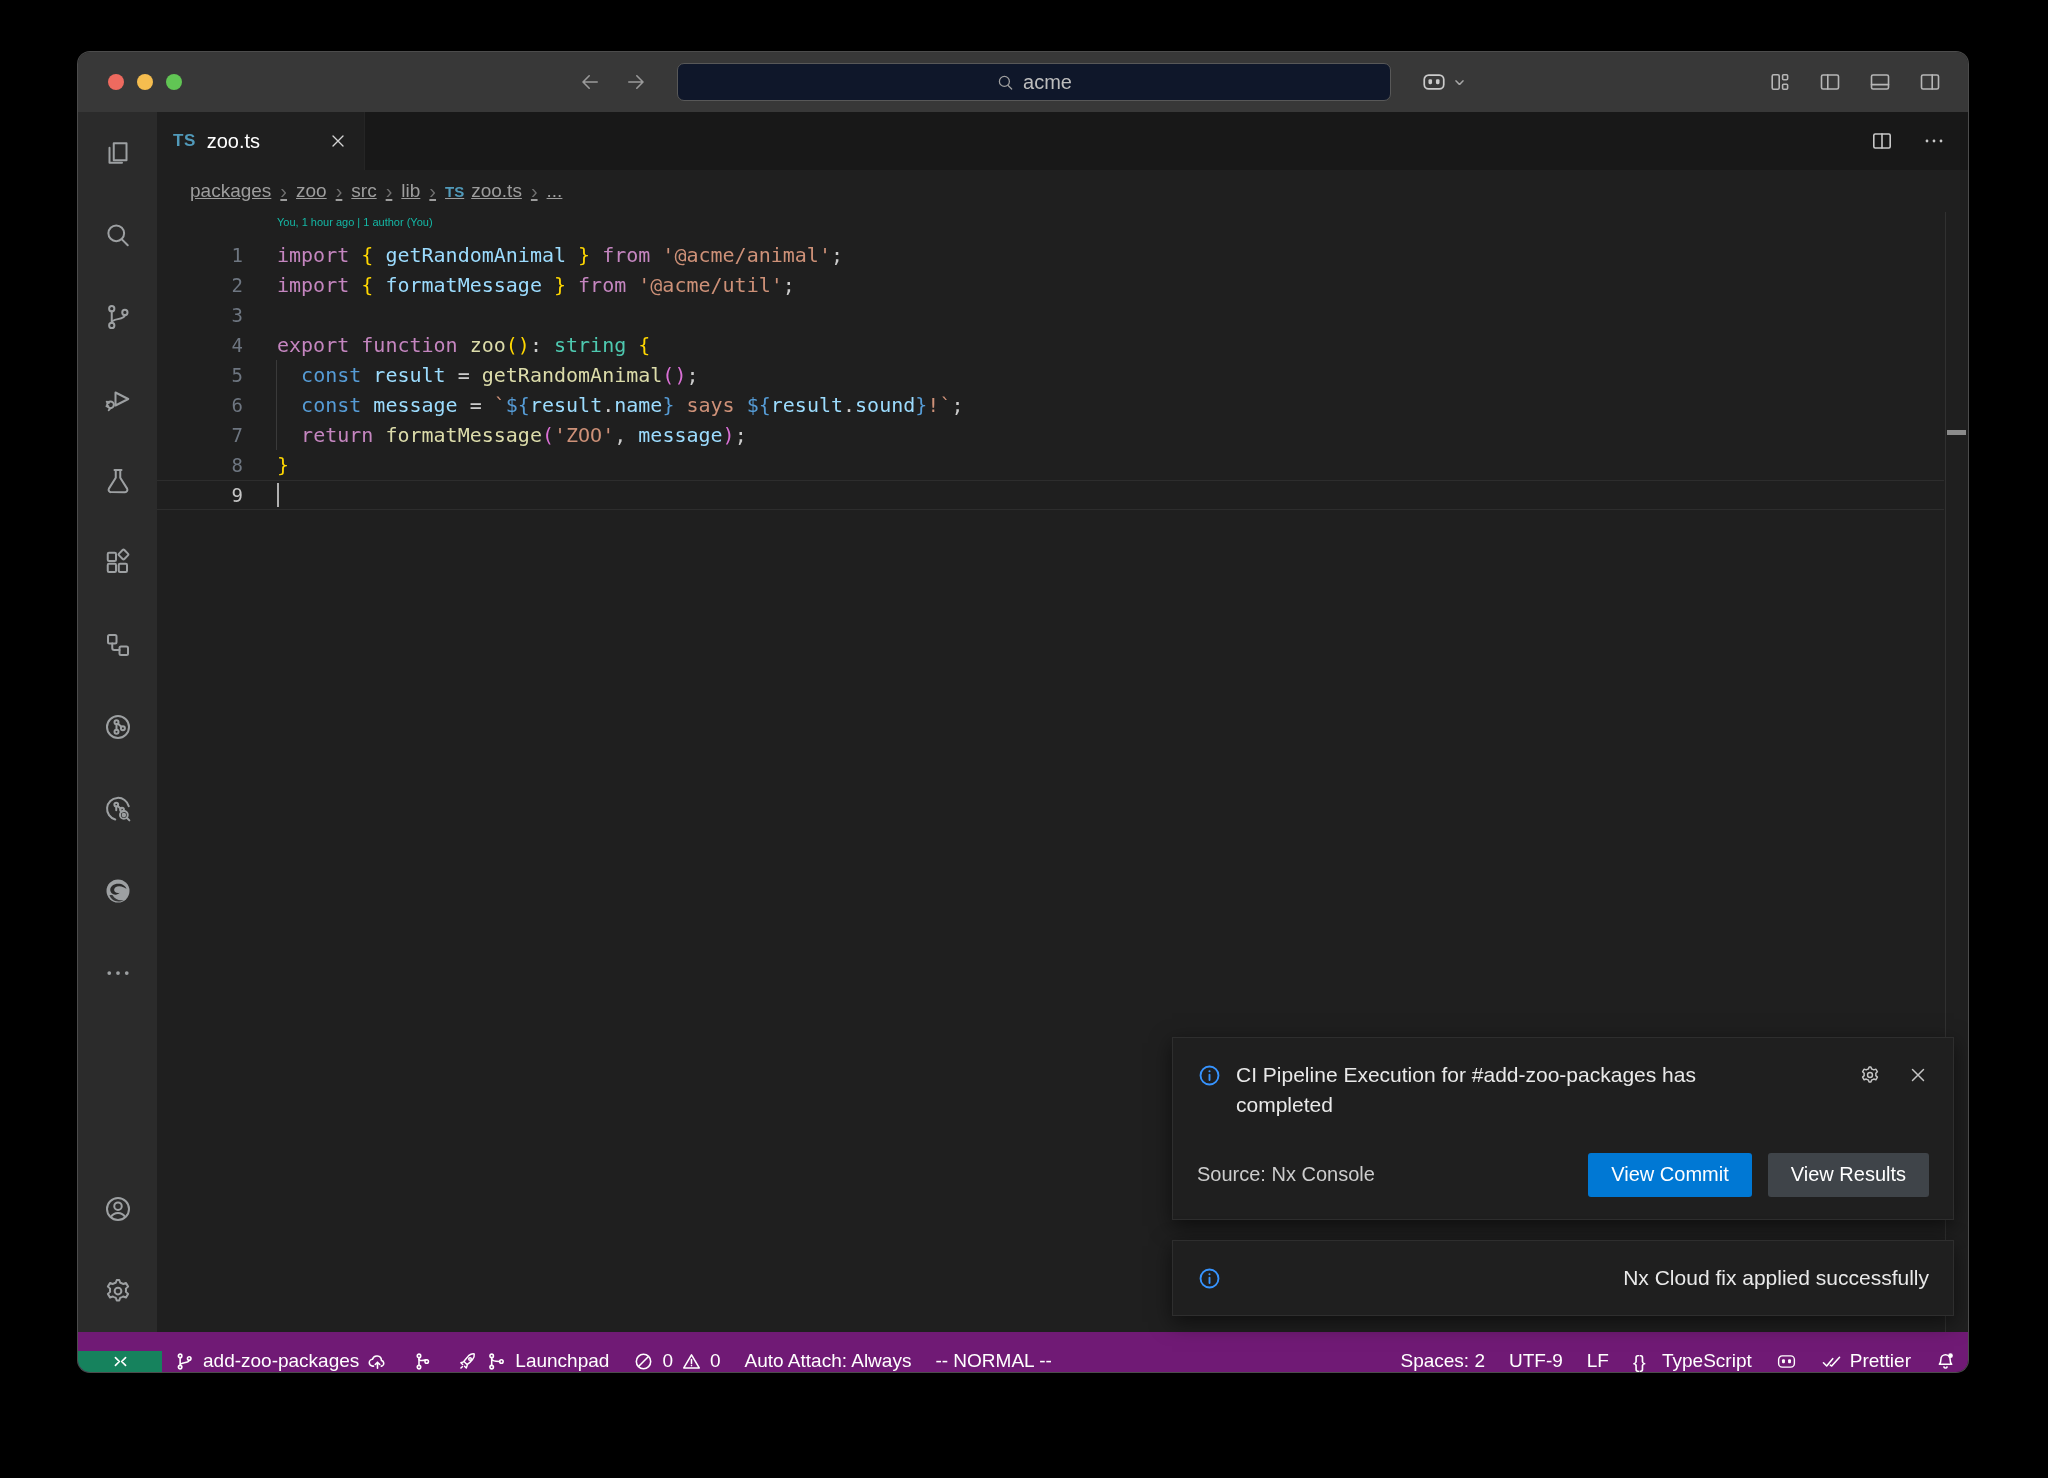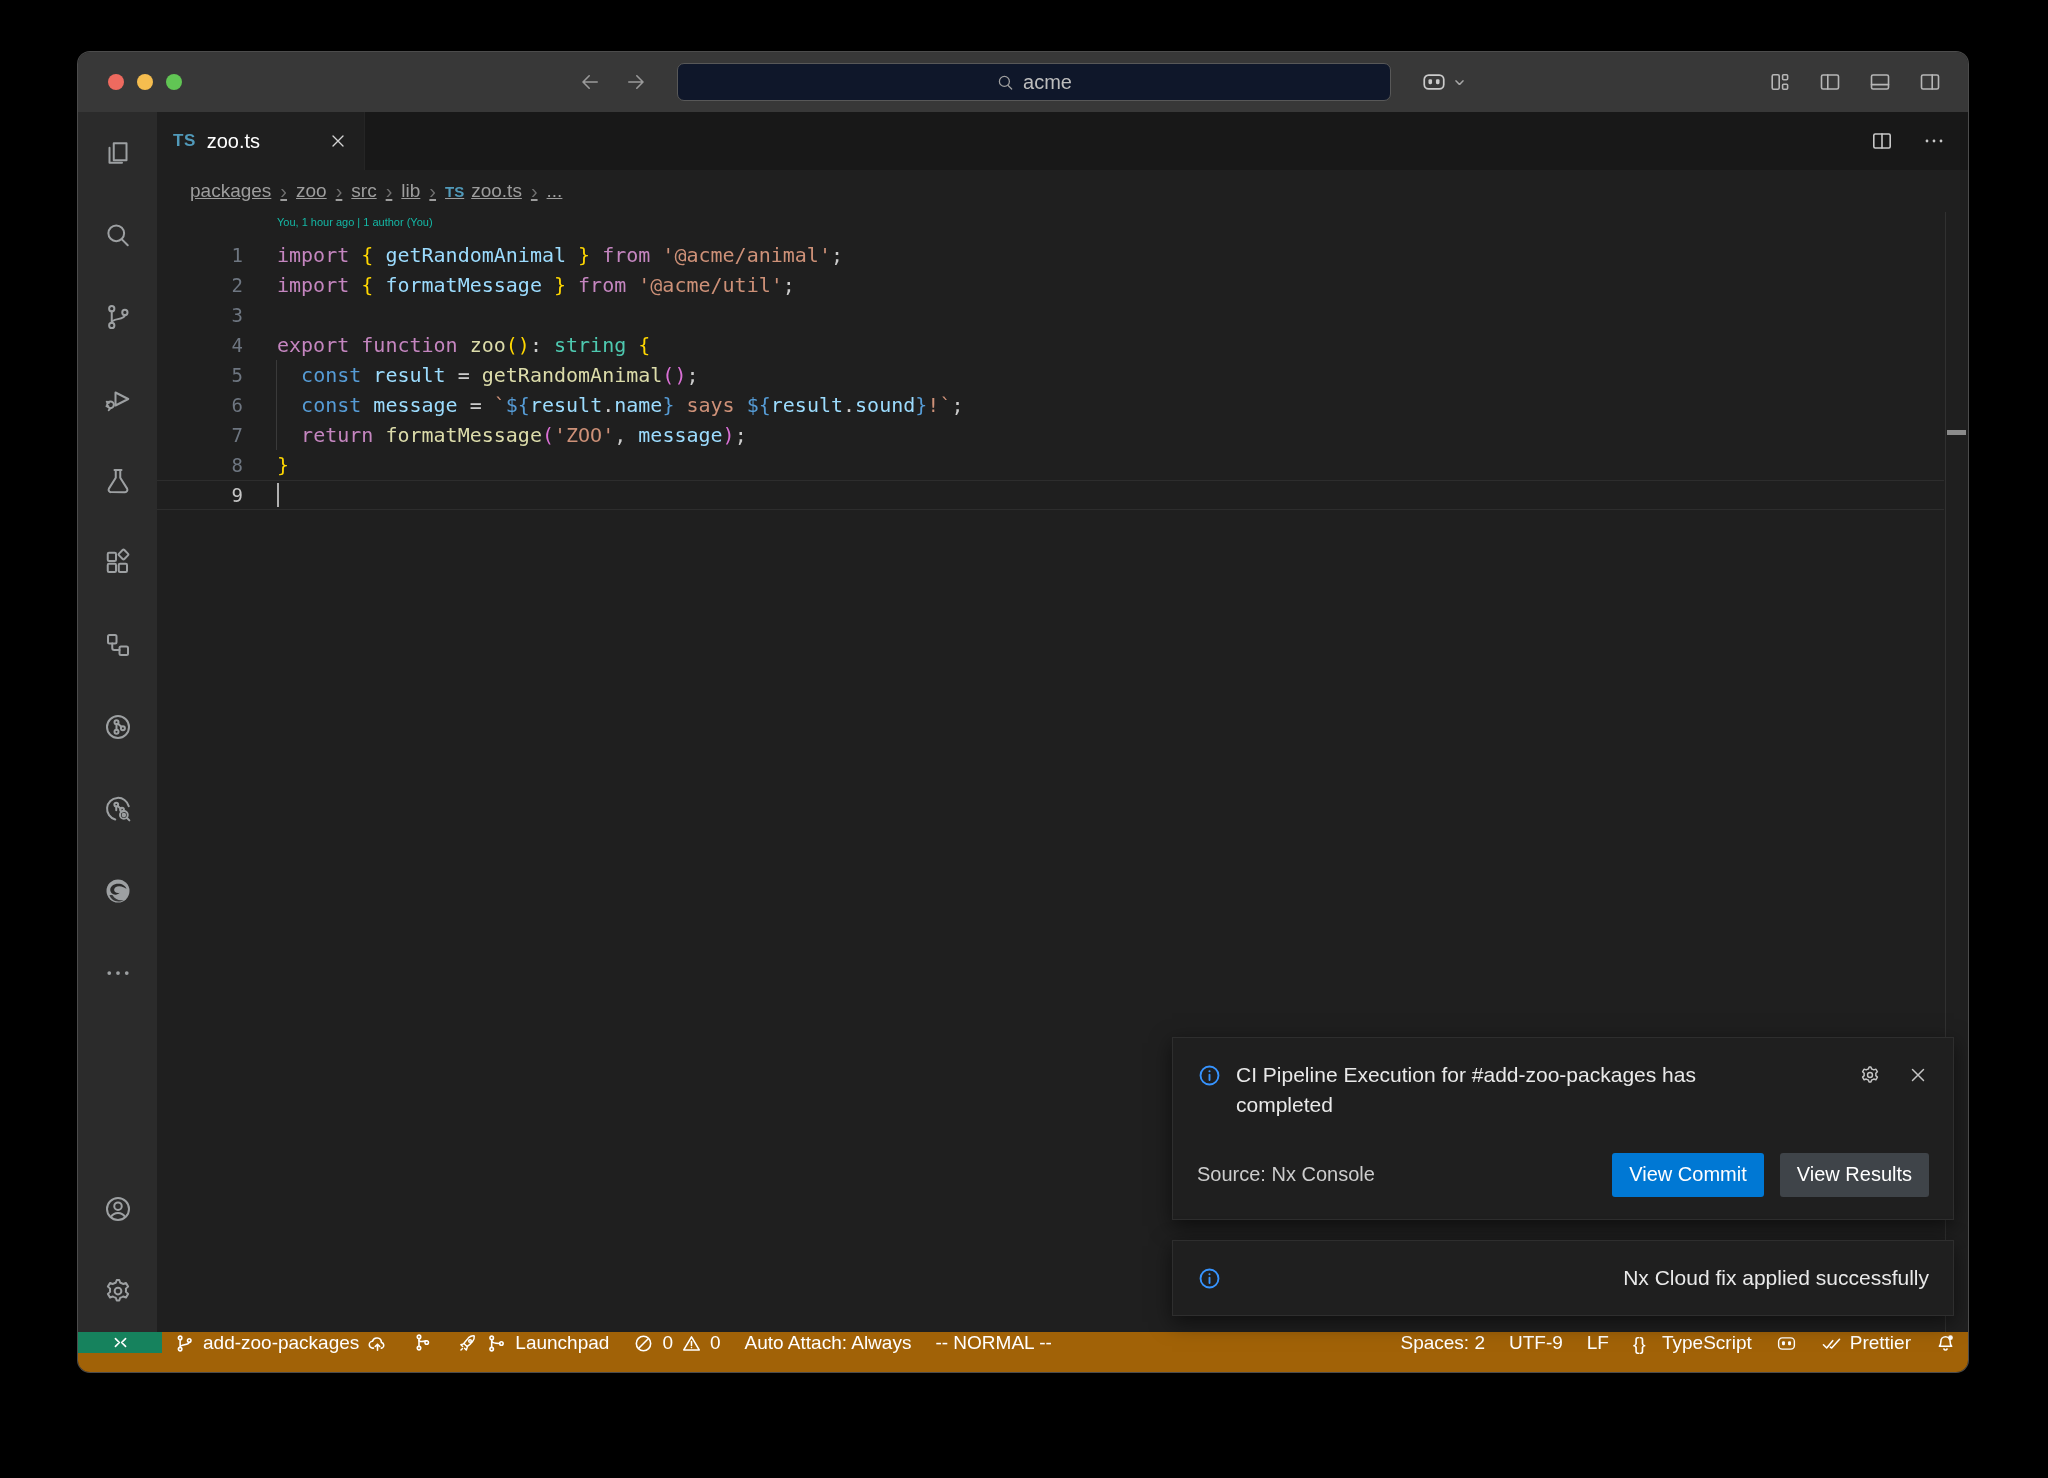--- a/index.html
+++ b/index.html
@@ -56,39 +56,39 @@
   .code-text { padding-left:34px; }
   .tk-kw{color:#C586C0} .tk-st{color:#569CD6} .tk-var{color:#9CDCFE} .tk-fn{color:#DCDCAA}
   .tk-str{color:#CE9178} .tk-ty{color:#4EC9B0} .tk-b1{color:#FFD700} .tk-b2{color:#DA70D6}
   .tk-tp{color:#569CD6} .tk-pu{color:#cccccc}
   .indent-guide { position:absolute; left:119px; top:148px; width:1px; height:90px; background:#3a3a3a; }
   .cursor { position:absolute; left:120px; top:271px; width:2px; height:24px; background:#b0b0b0; }
   .ruler { position:absolute; right:0; top:0; bottom:0; width:23px; border-left:1px solid #313131; }
   .ruler-mark { position:absolute; right:2px; top:218px; width:19px; height:5px; background:#8b8b8b; }
 
   
-  .statusbar { height:40px; background:#a16207; color:#fff; display:flex; align-items:flex-start; font-size:19px; flex:none; }
+  .statusbar { height:40px; background:#701a75; color:#fff; display:flex; align-items:flex-end; font-size:19px; flex:none; }
   .sb-item { display:flex; align-items:center; gap:8px; padding:0 12px; cursor:pointer; white-space:nowrap; }
   .sb-item .icon { width:21px; height:21px; }
   .sb-remote { width:84px; justify-content:center; padding:0; background:#16825d; }
   .sb-right { margin-left:auto; display:flex; align-items:stretch; padding-right:0; }
   .braces-glyph { font-size:19px; font-weight:400; }
 
   
   .toasts { position:absolute; right:14px; bottom:56px; width:782px; display:flex; flex-direction:column; gap:20px; }
   .toast { background:#1f1f1f; border:1px solid #2e2e2e; box-shadow:0 6px 20px rgba(0,0,0,.55); padding:22px 24px; color:#e9e9e9; font-size:21px; }
   .toast-row1 { display:flex; align-items:flex-start; gap:14px;justify-content:space-between; }
   .toast .info { width:25px; height:25px; color:#3794ff; flex:none; margin-top:3px; }
   .toast-msg { line-height:1.45; max-width:530px; }
   .toast-actions { margin-left:auto; display:flex; gap:26px; color:#c5c5c5; padding-top:4px; }
   .toast-actions .icon { width:22px; height:22px; cursor:pointer; }
   .toast-row2 { display:flex; align-items:center; margin-top:32px; }
   .toast-source { color:#cccccc; font-size:20px; }
   .toast-buttons { margin-left:auto; display:flex; gap:16px; }
-  .btn { height:44px; display:flex; align-items:center; padding:0 17px; font-size:20px; color:#fff; border-radius:3px; cursor:pointer; border:none; font-family:inherit; }
+  .btn { height:44px; display:flex; align-items:center; padding:0 23px; font-size:20px; color:#fff; border-radius:3px; cursor:pointer; border:none; font-family:inherit; }
   .btn.primary { background:#0078d4; }
   .btn.secondary { background:#3f4449; }
 
   .icon svg { width:100%; height:100%; display:block; }
   .icon { display:inline-block; flex:none; }
 </style>
 </head>
 <body>
 
 <div class="window">

